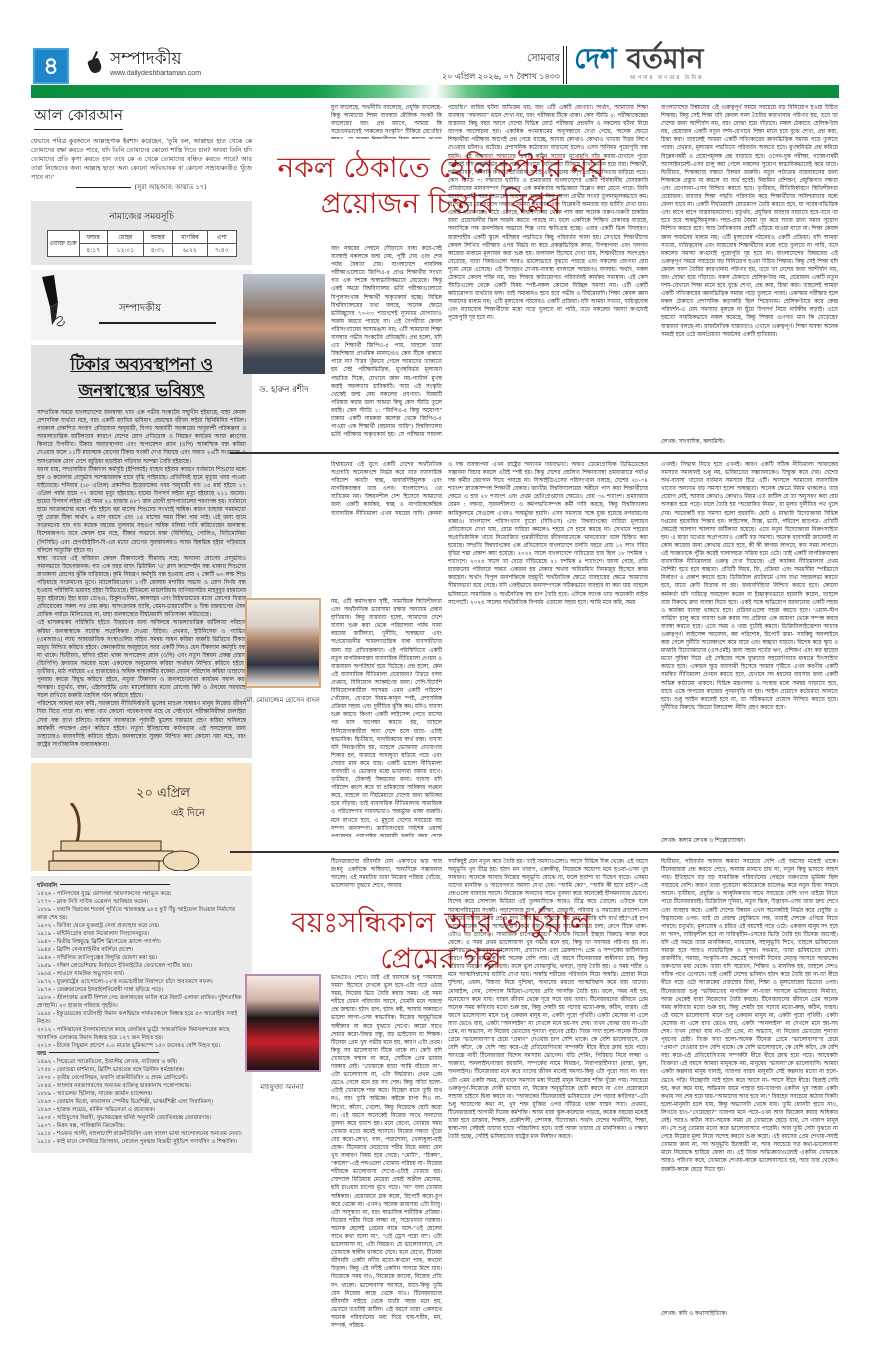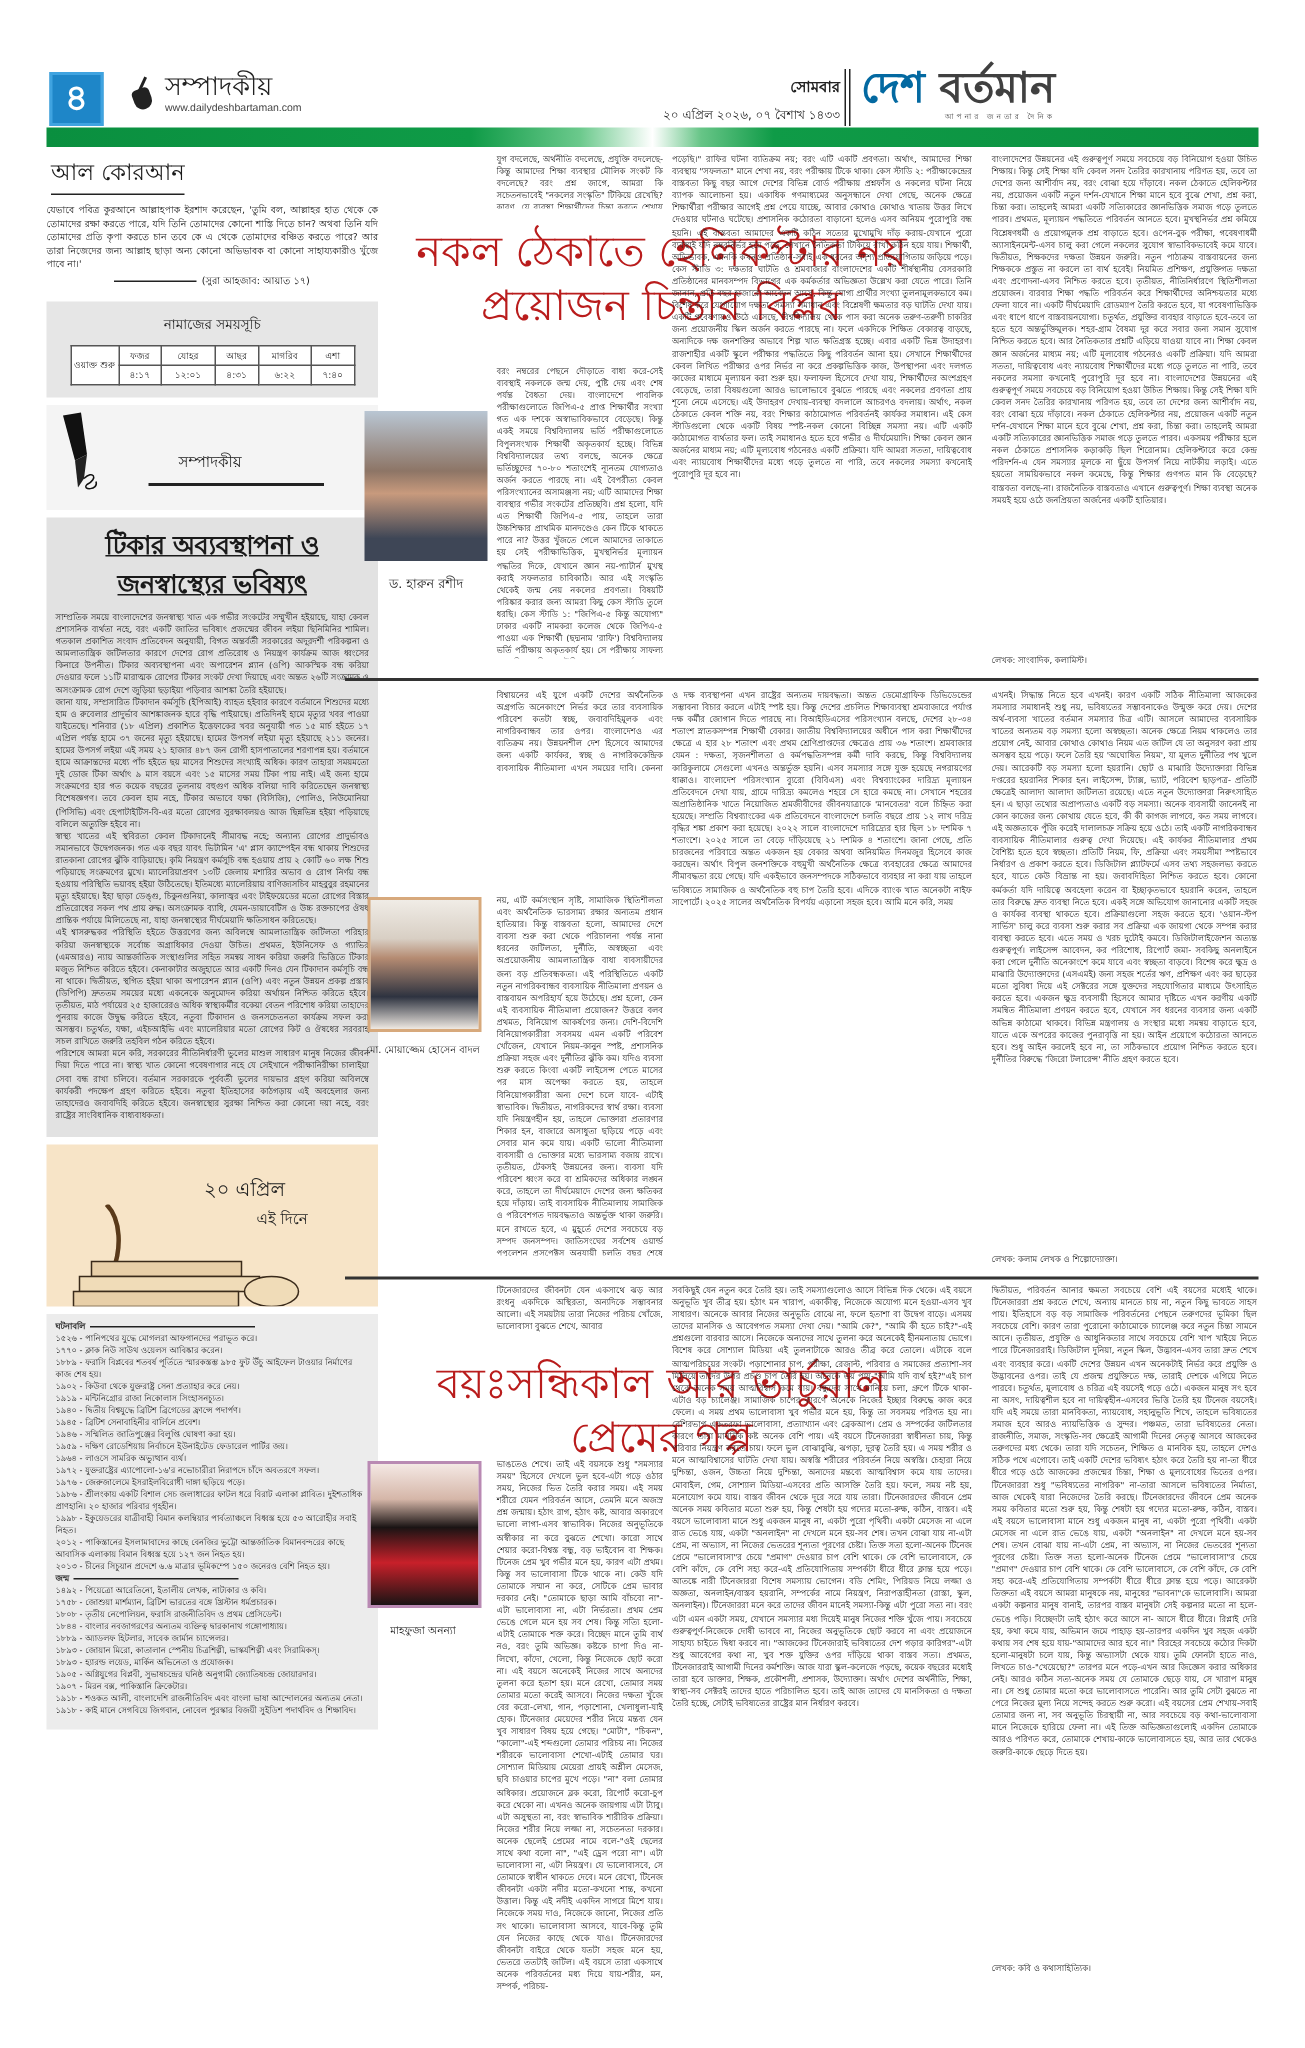--- a/index.html
+++ b/index.html
@@ -10,21 +10,21 @@
   .masthead { position: absolute; left: 0; top: 0; width: 870px; height: 92px; }
   .page-num { position: absolute; left: 33px; top: 48px; width: 36px; height: 36px; background: #1e86c8; border: 2px solid #3fa3e0; color: #fff; font-weight: bold; font-size: 24px; font-family: "Liberation Sans", sans-serif; text-align: center; line-height: 32px; }
   .section-brand { position: absolute; left: 86px; top: 50px; display: flex; align-items: center; gap: 6px; }
   .pen-icon { width: 18px; height: 24px; position: relative; }
   .pen-icon::before { content: ""; position: absolute; left: 3px; top: 8px; width: 12px; height: 14px; background: #222; border-radius: 3px 3px 6px 6px; transform: rotate(-20deg); }
   .pen-icon::after { content: ""; position: absolute; left: 8px; top: 0px; width: 2px; height: 10px; background: #222; transform: rotate(25deg); }
   .brand-text { display: flex; flex-direction: column; line-height: 1; }
   .brand-title { font-size: 17px; color: #222; }
   .brand-url { font-size: 7px; color: #444; font-family: "Liberation Sans", sans-serif; margin-top: 2px; }
   .date-wrap { position: absolute; right: 310px; top: 50px; text-align: right; }
-  .day { font-size: 10px; color: #222; font-weight: bold; }
+  .day { font-size: 10px; color: #222; }
   .date { font-size: 8px; color: #222; margin-top: 3px; }
   .vsep { position: absolute; left: 563px; top: 46px; width: 4px; height: 38px; border-left: 1px solid #222; border-right: 1px solid #222; }
   .logo { position: absolute; left: 574px; top: 45px; }
   .logo-main { font-size: 28px; font-weight: bold; line-height: 1; white-space: nowrap; }
   .logo-main .l1 { color: #0369a1; }
   .logo-main .l2 { color: #404040; }
   .logo-tag { font-size: 5px; color: #444; text-align: right; letter-spacing: 2px; margin-top: 1px; }
   .green-bar { position: absolute; left: 31px; top: 85px; width: 808px; height: 13px; background: linear-gradient(90deg, #0a8f3f 0%, #0f9b47 70%, #6bc98c 88%, #ffffff 100%); }
   .green-bar.right { background: linear-gradient(90deg, #ffffff 0%, #67c587 8%, #0f9b47 20%, #0a8f3f 100%); left: 435px; width: 404px; }
 

